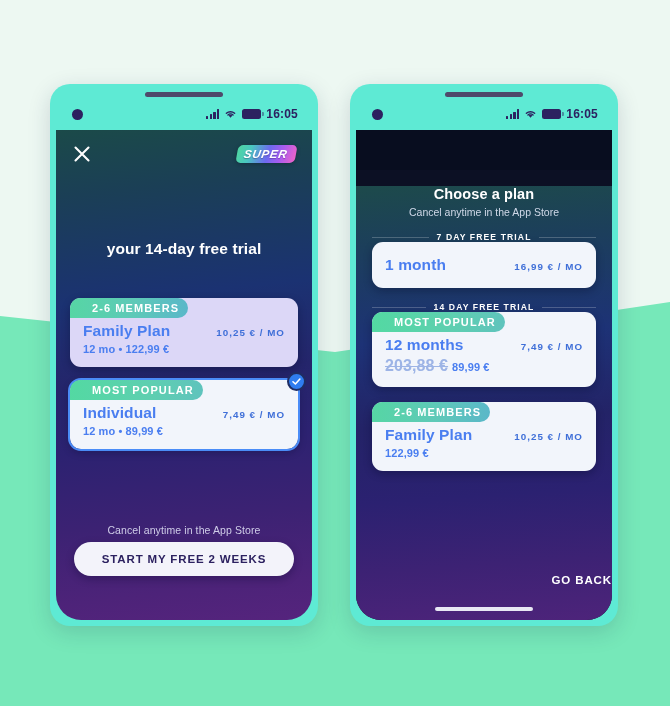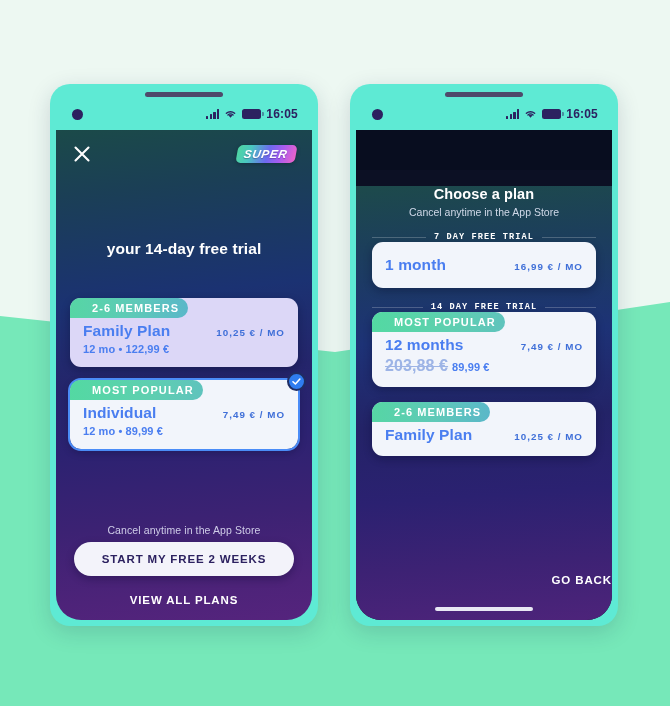--- a/index.html
+++ b/index.html
@@ -157,21 +157,21 @@
     position:absolute; left:0; right:0; bottom:14px; z-index:3;
     text-align:center; color:#fff; font-size:11.5px; font-weight:800;
     letter-spacing:.85px; cursor:pointer;
   }
 
   
   .r-title { text-align:center; color:#fff; font-size:14.5px; font-weight:700;
              margin-top:16px; letter-spacing:.1px; }
   .r-sub   { text-align:center; color:#cfd8e8; font-size:10.5px; margin-top:4px; }
 
-  .divider { display:flex; align-items:center; gap:8px; padding:0 16px; margin-top:14px;font-family:Liberation Mono, monospace; }
+  .divider { display:flex; align-items:center; gap:8px; padding:0 16px; margin-top:14px; }
   .divider .ln { flex:1; height:1px; background:rgba(255,255,255,.22); }
   .divider .dl { color:#fff; font-size:8.6px; font-weight:800; letter-spacing:1.1px; white-space:nowrap; }
 
   .r-cards { padding:0 16px; margin-top:0; }
   .r-cards .card { margin-bottom:0; }
   .r-gap { height:15px; }
 
   .goback {
     position:absolute; left:0; right:0; bottom:34px; z-index:3;
     text-align:right; color:#fff; font-size:11.5px; font-weight:800;
@@ -256,21 +256,20 @@
             <div class="plan-price">7,49 € / MO</div>
           </div>
           <div class="plan-sub">12 mo • 89,99 €</div>
         </div>
       </div>
 
     </div>
 
     <div class="footnote">Cancel anytime in the App Store</div>
     <div class="cta">START MY FREE 2 WEEKS</div>
-    <div class="link-all">VIEW ALL PLANS</div>
   </div>
 </div>
 
 <div class="phone phone-right">
   <div class="speaker"></div>
 
   <div class="statusbar">
     <div class="cam-dot"></div>
     <div class="status-right">
       <div class="sig">
@@ -337,20 +336,21 @@
 
         <div class="r-gap"></div>
 
         <div class="card white">
           <div class="tag green">2-6 MEMBERS</div>
           <div class="card-body">
             <div class="row1">
               <div class="plan-name">Family Plan</div>
               <div class="plan-price">10,25 € / MO</div>
             </div>
+            <div class="plan-sub">122,99 €</div>
           </div>
         </div>
 
       </div>
     </div>
 
     <div class="goback">GO BACK</div>
     <div class="homebar"></div>
   </div>
 </div>

